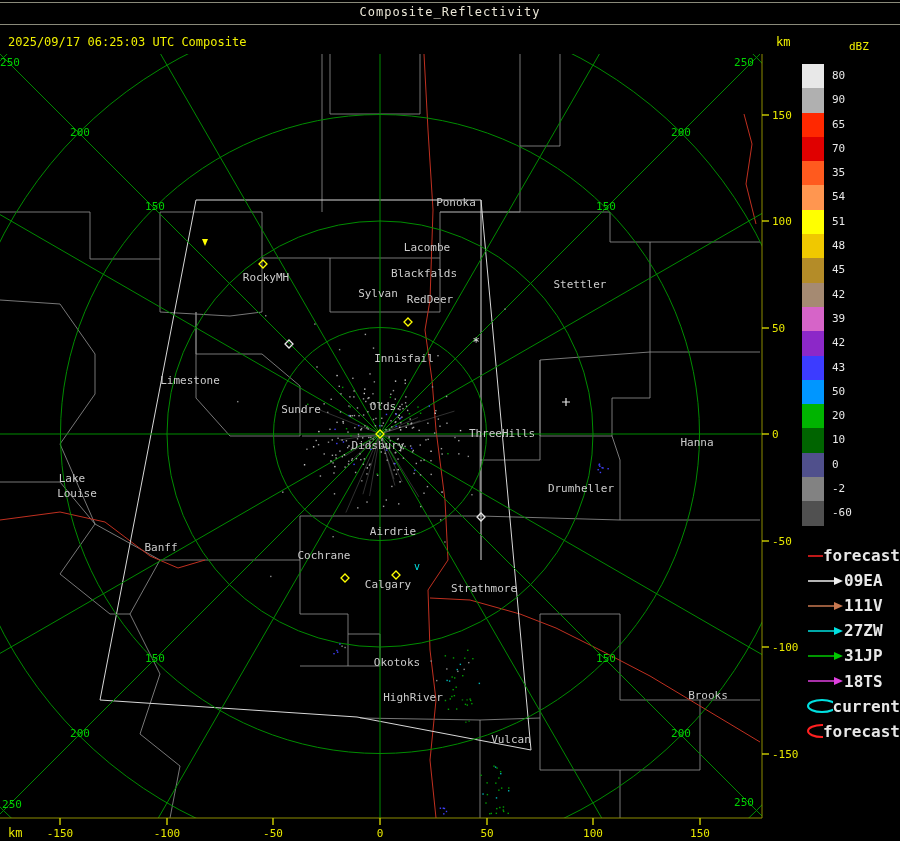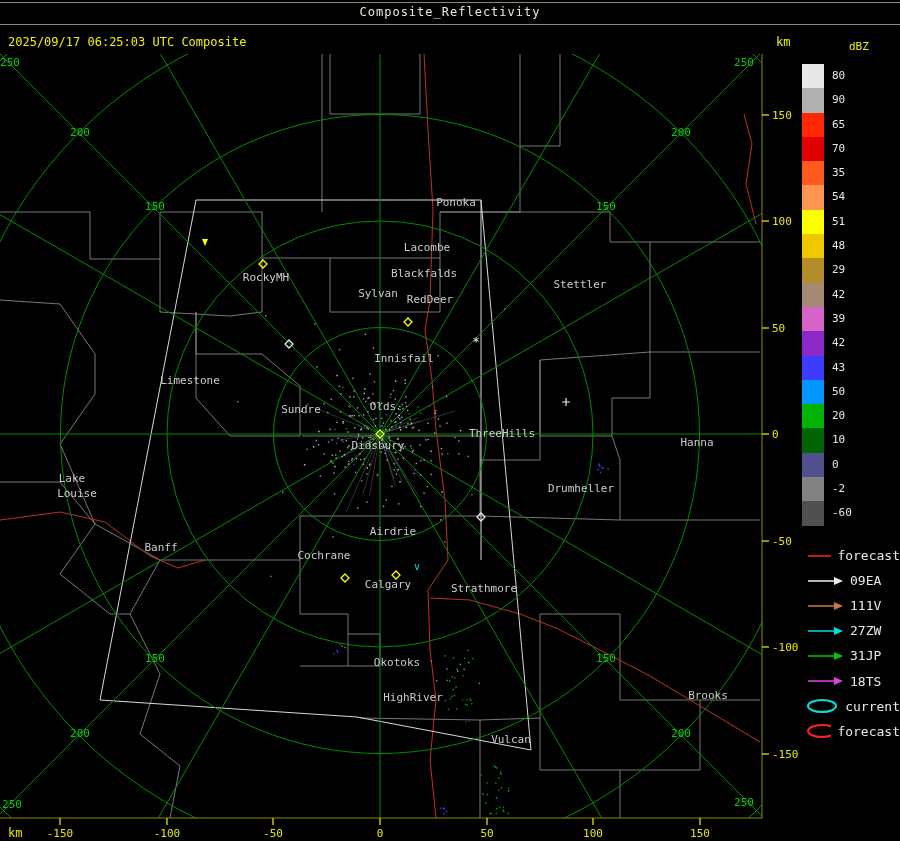--- a/index.html
+++ b/index.html
@@ -12,21 +12,21 @@
   .km-right{position:absolute;left:776px;top:35px;color:#f0f000;font-size:12px;}
   #map-svg{position:absolute;top:54px;left:0;}
   .legend{position:absolute;left:800px;top:30px;width:100px;height:780px;}
   .dbz{position:absolute;left:49px;top:10px;color:#f0f000;font-size:11px;}
   .scale{position:absolute;left:2px;top:34px;width:84px;}
   .scale-row{display:flex;height:24.3px;align-items:stretch;}
   .swatch{width:22px;}
   .scale-label{margin-left:8px;color:#e8e8e8;font-size:11px;line-height:24.3px;}
   .tracks{position:absolute;left:6px;top:513px;width:94px;}
   .track-row{display:flex;height:25.1px;align-items:center;}
-  .track-label{margin-left:6px;color:#e8e8e8;font-size:13px;}
+  .track-label{color:#e8e8e8;font-size:16px;font-weight:bold;}
 </style>
 </head>
 <body>
 
 <div class="screen">
   <div class="hline" style="top:2px"></div>
   <div class="title-text">Composite_Reflectivity</div>
   <div class="hline" style="top:24px"></div>
 
   <div class="timestamp">2025/09/17 06:25:03 UTC Composite</div>
@@ -563,21 +563,21 @@
         <div class="scale-row">
           <div class="swatch" style="background: rgb(255, 255, 0);"></div>
           <span class="scale-label">51</span>
         </div>
         <div class="scale-row">
           <div class="swatch" style="background: rgb(240, 200, 0);"></div>
           <span class="scale-label">48</span>
         </div>
         <div class="scale-row">
           <div class="swatch" style="background: rgb(180, 140, 40);"></div>
-          <span class="scale-label">29</span>
+          <span class="scale-label">45</span>
         </div>
         <div class="scale-row">
           <div class="swatch" style="background: rgb(165, 138, 114);"></div>
           <span class="scale-label">42</span>
         </div>
         <div class="scale-row">
           <div class="swatch" style="background: rgb(214, 100, 200);"></div>
           <span class="scale-label">39</span>
         </div>
         <div class="scale-row">

